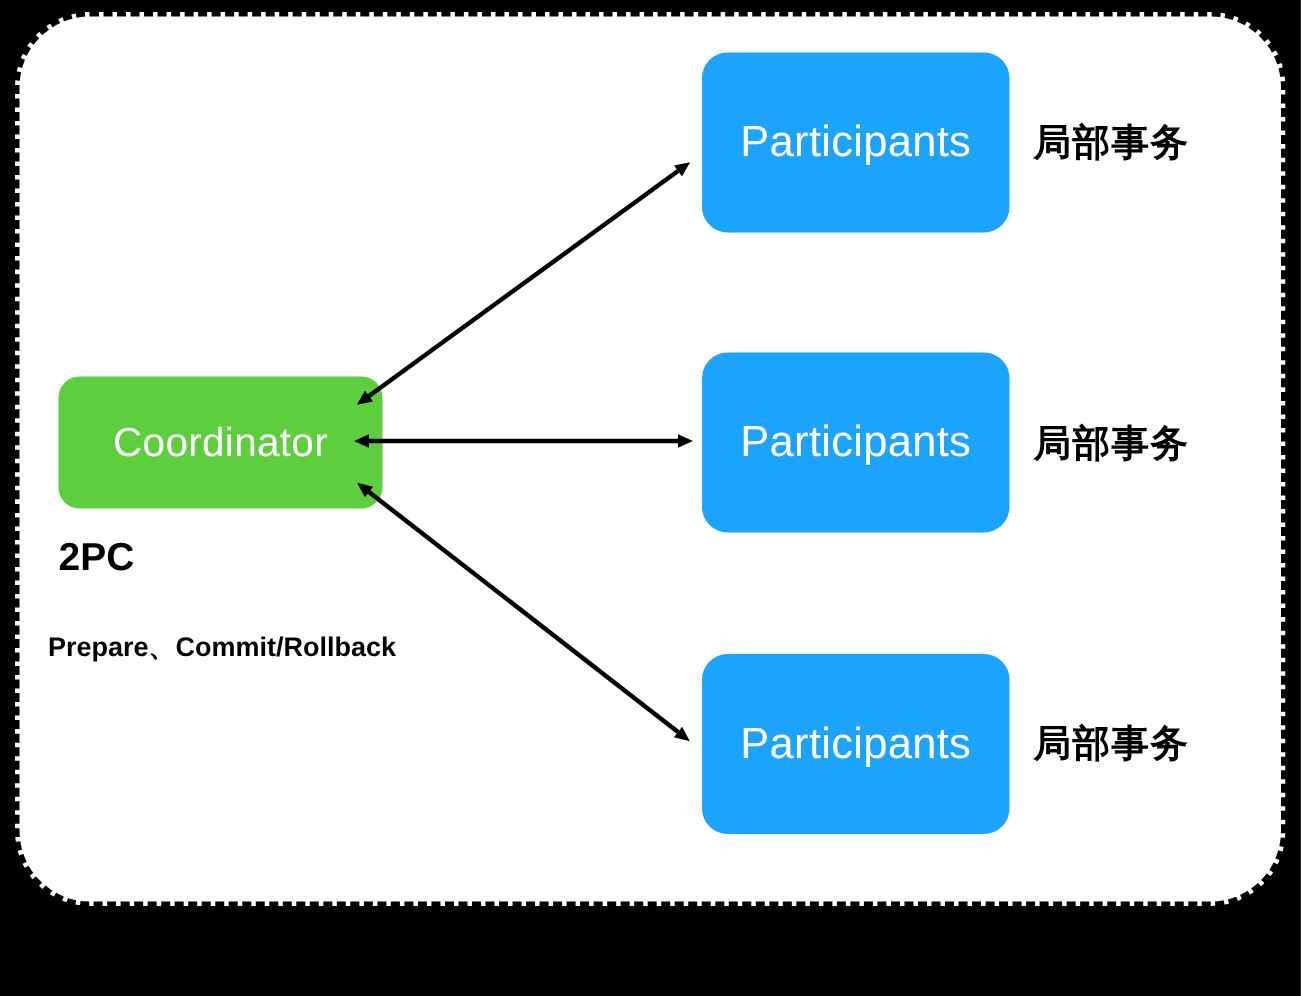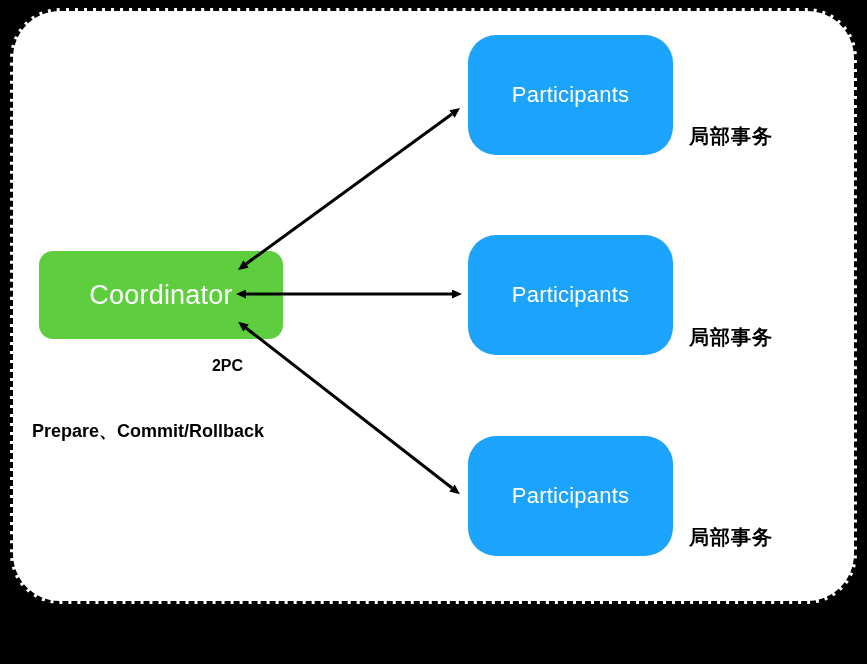--- a/index.html
+++ b/index.html
@@ -38,60 +38,59 @@
     justify-content: center;
     color: #ffffff;
     letter-spacing: 0.2px;
     white-space: nowrap;
   }
   .node-coordinator {
     background: #5ECE3F;
     border-radius: 14px;
     left: 36px;
     top: 248px;
-    width: 244px;
+    width: 216px;
     height: 88px;
     font-size: 27px;
   }
   .node-participant {
     background: #1CA3FB;
-    border-radius: 28px;
+    border-radius: 17px;
     left: 465px;
     width: 205px;
     height: 120px;
-    font-size: 22px;
+    font-size: 29px;
   }
   .participant-1 { top: 32px; }
   .participant-2 { top: 232px; }
   .participant-3 { top: 433px; }
 
   
   .side-label {
     position: absolute;
     left: 686px;
-    font-size: 20px;
+    font-size: 25px;
     font-weight: bold;
     color: #000000;
     letter-spacing: 1px;
     white-space: nowrap;
     line-height: 1;
-    margin-top: 43px;
   }
   .side-label-1 { top: 80px; }
   .side-label-2 { top: 281px; }
   .side-label-3 { top: 481px; }
 
   
   .caption-2pc {
     position: absolute;
     left: 36px;
     top: 354px;
     width: 204px;
-    text-align: right;
-    font-size: 16px;
+    text-align: left;
+    font-size: 26px;
     font-weight: bold;
     color: #000000;
     white-space: nowrap;
     line-height: 1.1;
   }
   .caption-ops {
     position: absolute;
     left: 29px;
     top: 400px;
     font-size: 18px;

